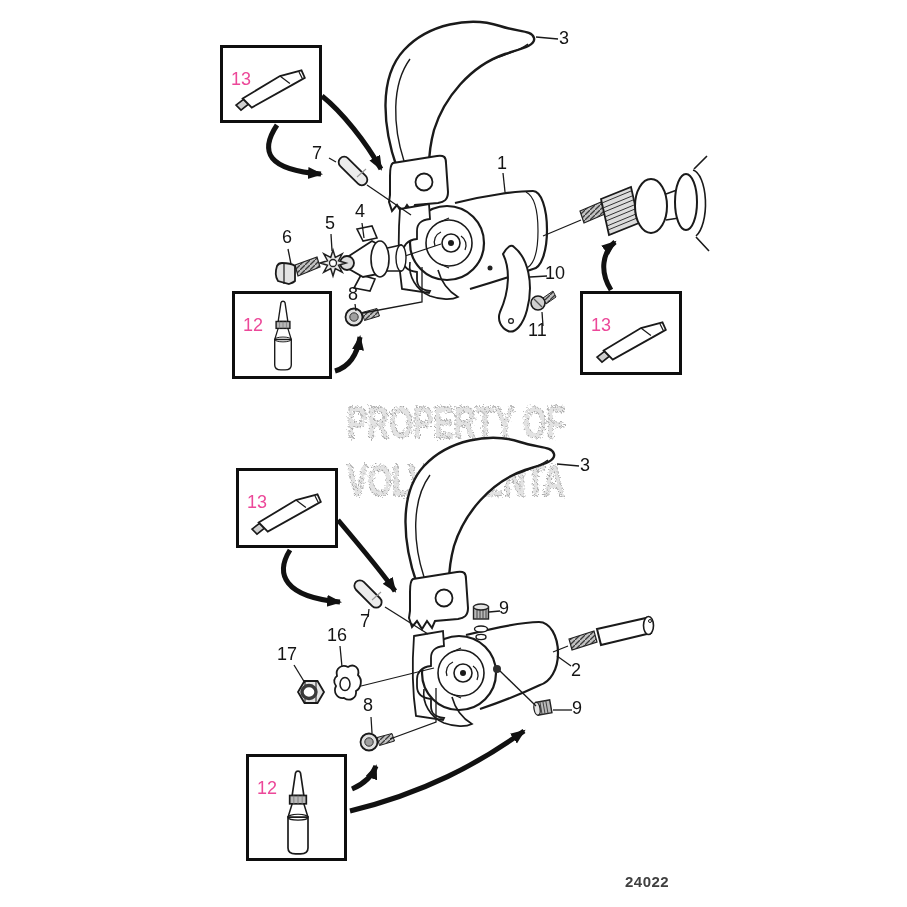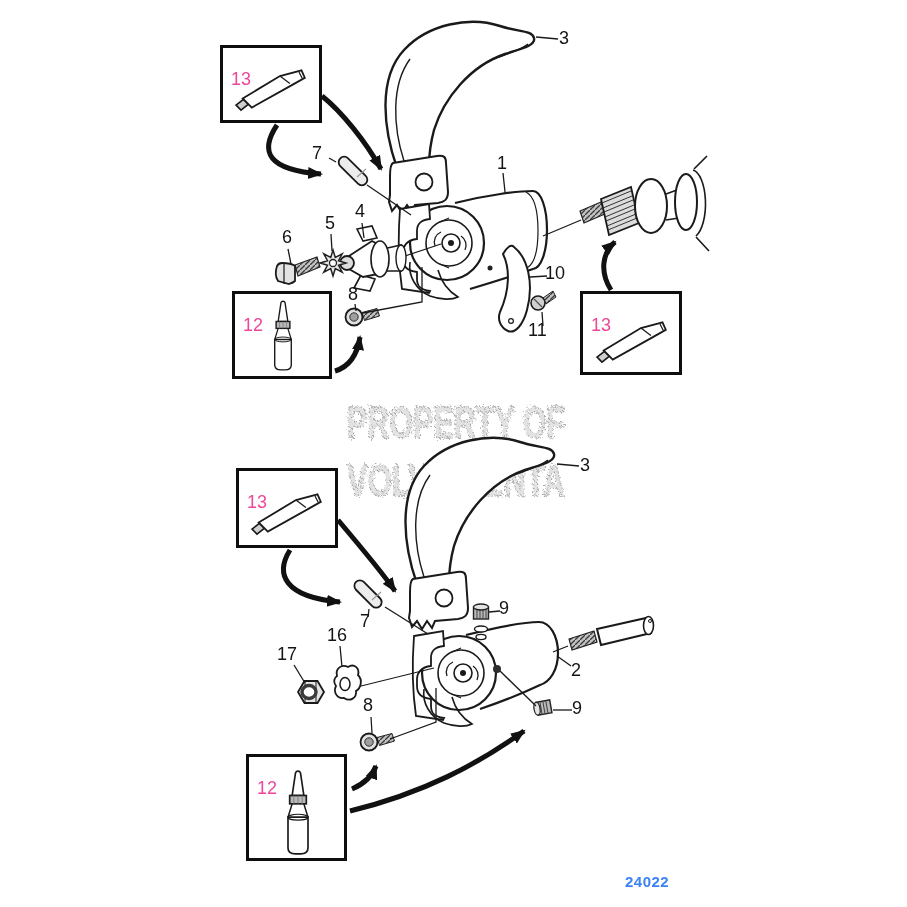--- a/index.html
+++ b/index.html
@@ -4,21 +4,21 @@
 <style>
   html,body{margin:0;padding:0;background:#fff;}
   .canvas{position:relative;width:907px;height:907px;background:#ffffff;overflow:hidden;
           font-family:"Liberation Sans",sans-serif;}
   .art{position:absolute;left:0;top:0;}
   .co{position:absolute;font:18px "Liberation Sans",sans-serif;color:#141414;line-height:1;}
   .pbox{box-sizing:border-box;position:absolute;border:3.5px solid #0e0e0e;background:#fff;}
   .pbox-label{position:absolute;left:8px;top:21px;font:18px "Liberation Sans",sans-serif;color:#ec4899;}
   .pbox svg{position:absolute;}
   .pn{position:absolute;left:625px;top:873px;font:700 15px "Liberation Sans",sans-serif;
-      letter-spacing:.5px;color:#3b82f6;}
+      letter-spacing:.5px;color:#404040;}
 </style>
 </head>
 <body>
 
 <div class="canvas">
 
 <svg class="art" width="907" height="907" viewBox="0 0 907 907">
   <defs>
     <marker id="ah" markerUnits="userSpaceOnUse" markerWidth="22" markerHeight="18" refX="13" refY="6" orient="auto">
       <path d="M0,0 L15,6 L0,12 Z" fill="#111"></path>

